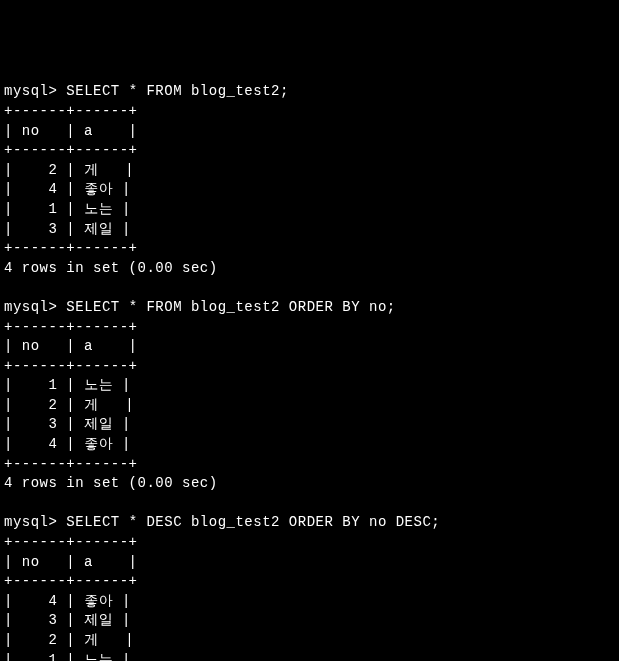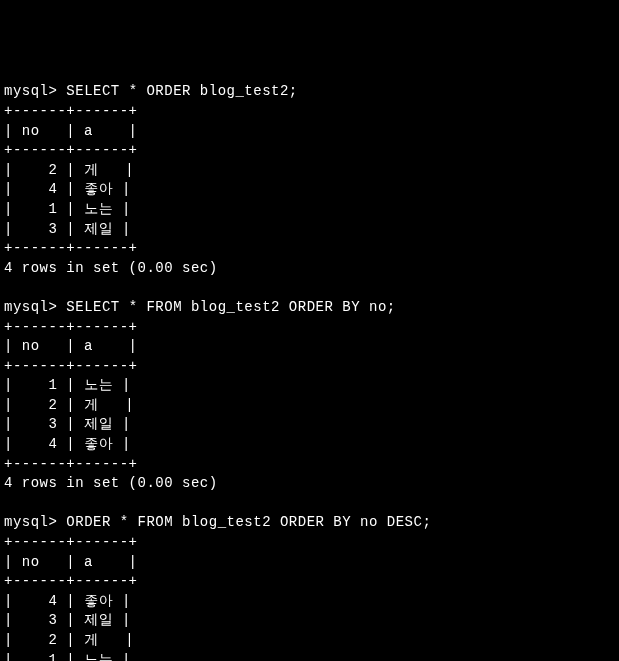--- a/index.html
+++ b/index.html
@@ -21,21 +21,21 @@
     }
     .terminal {
       white-space: pre;
     }
   </style>
 </head>
 <body>
 
 
 
-<div class="terminal"><span><span>mysql&gt;</span> <span>SELECT * ORDER blog_test2;</span>
+<div class="terminal"><span><span>mysql&gt;</span> <span>SELECT * FROM blog_test2;</span>
 <span>+------+------+</span>
 <span>| no   | a    |</span>
 <span>+------+------+</span>
 <span>|    <span>2</span> | <span>게</span>   |</span>
 <span>|    <span>4</span> | <span>좋아</span> |</span>
 <span>|    <span>1</span> | <span>노는</span> |</span>
 <span>|    <span>3</span> | <span>제일</span> |</span>
 <span>+------+------+</span>
 <span>4 rows in set (0.00 sec)</span>
 
@@ -43,21 +43,21 @@
 <span>+------+------+</span>
 <span>| no   | a    |</span>
 <span>+------+------+</span>
 <span>|    <span>1</span> | <span>노는</span> |</span>
 <span>|    <span>2</span> | <span>게</span>   |</span>
 <span>|    <span>3</span> | <span>제일</span> |</span>
 <span>|    <span>4</span> | <span>좋아</span> |</span>
 <span>+------+------+</span>
 <span>4 rows in set (0.00 sec)</span>
 
-</span><span><span>mysql&gt;</span> <span>ORDER * FROM blog_test2 ORDER BY no DESC;</span>
+</span><span><span>mysql&gt;</span> <span>SELECT * DESC blog_test2 ORDER BY no DESC;</span>
 <span>+------+------+</span>
 <span>| no   | a    |</span>
 <span>+------+------+</span>
 <span>|    <span>4</span> | <span>좋아</span> |</span>
 <span>|    <span>3</span> | <span>제일</span> |</span>
 <span>|    <span>2</span> | <span>게</span>   |</span>
 <span>|    <span>1</span> | <span>노는</span> |</span>
 
 </span></div>
 

